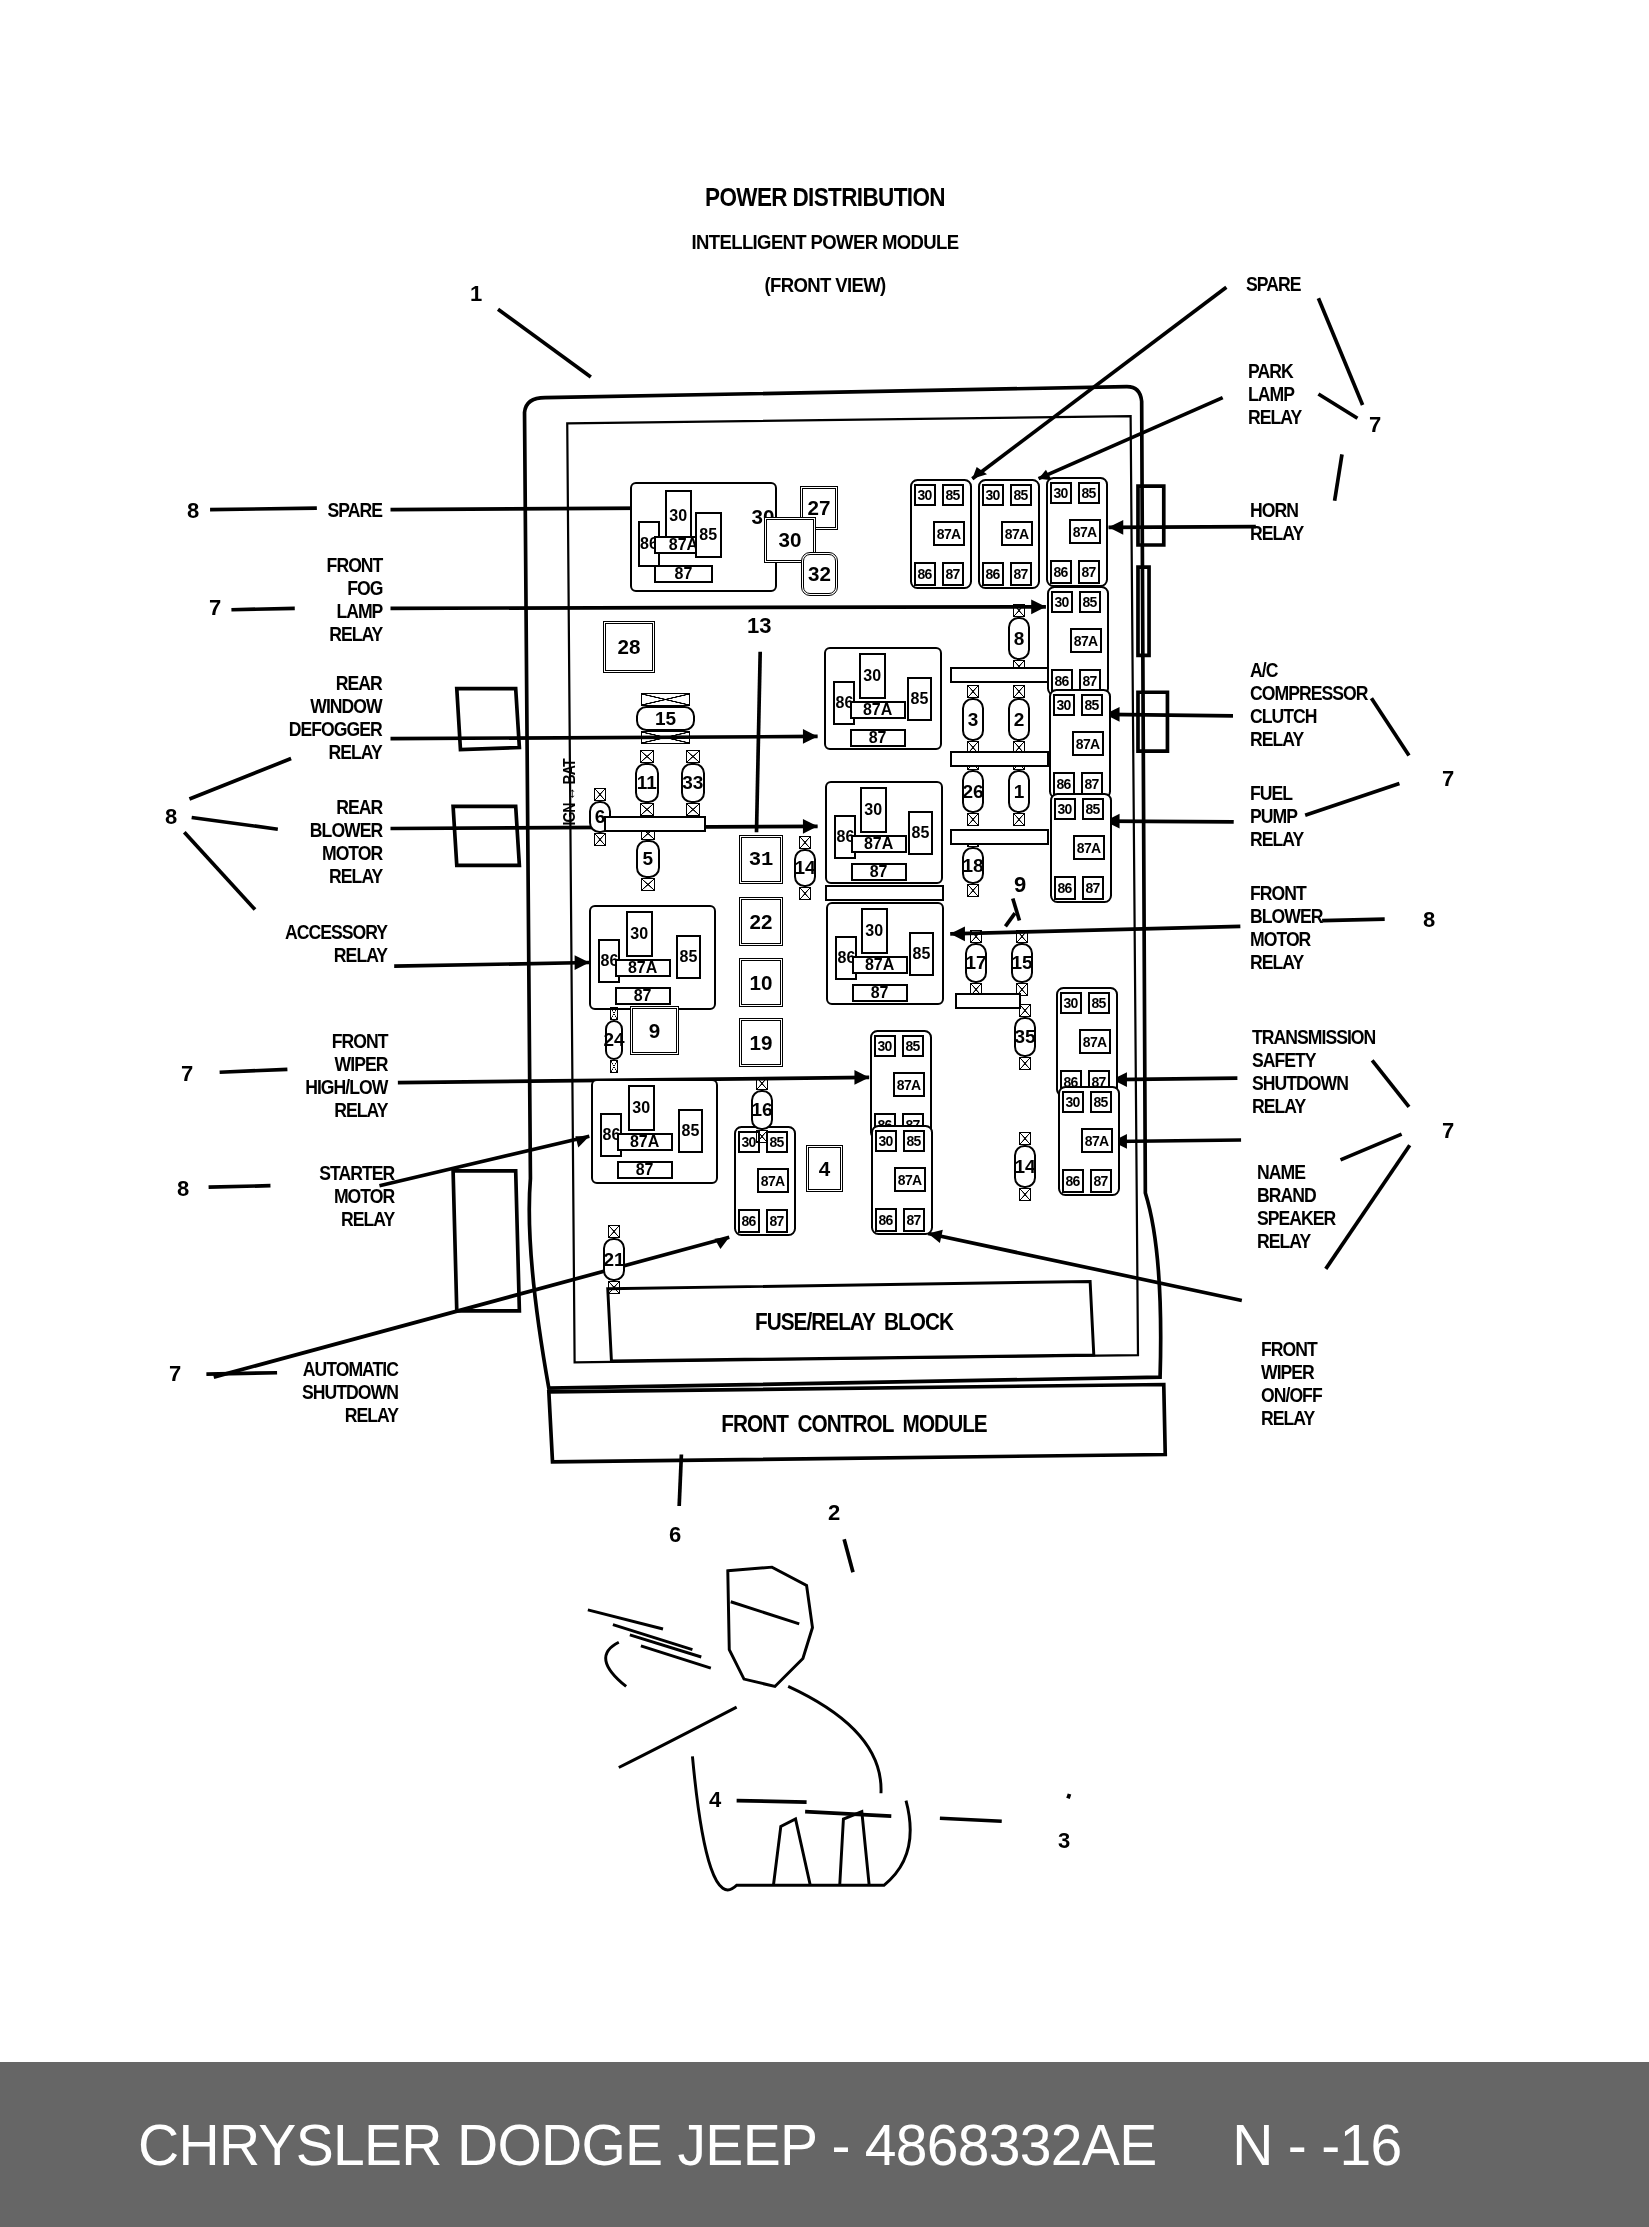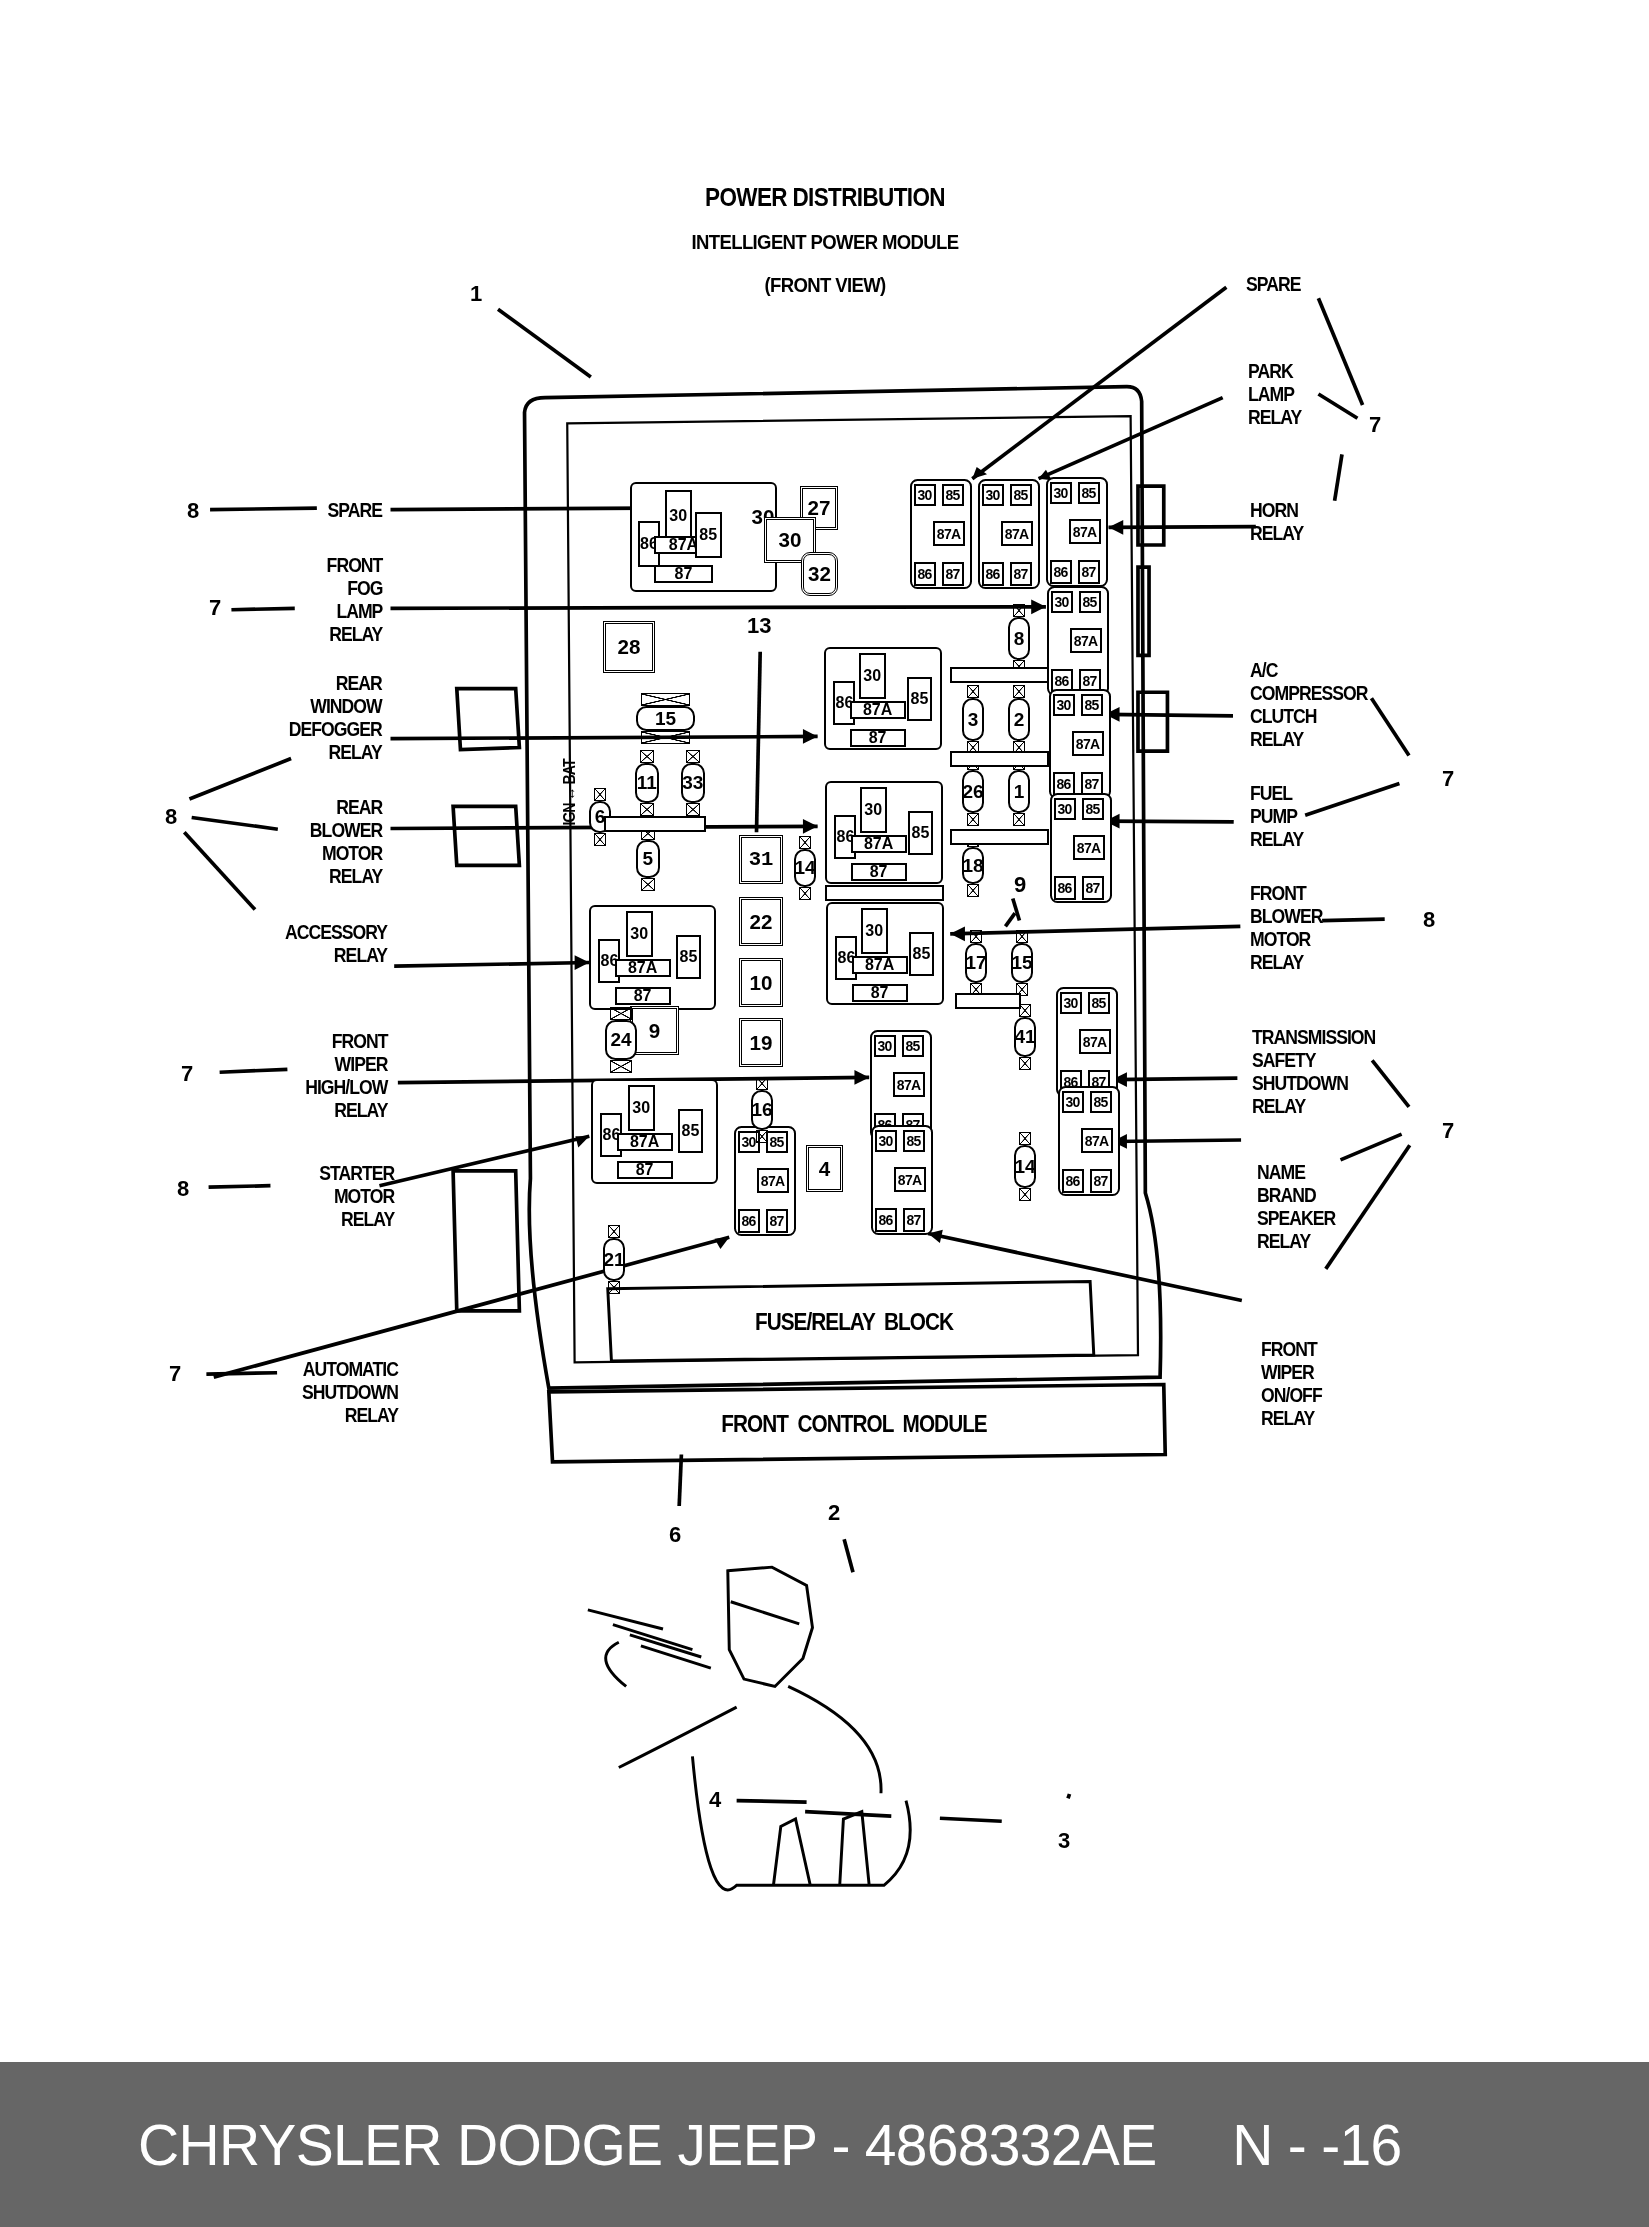--- a/index.html
+++ b/index.html
@@ -362,22 +362,22 @@
 <div class="fuse" style="left:636px;top:840px;width:23.6px;height:38px;">5</div>
 <div class="fuse" style="left:794px;top:849px;width:22px;height:38px;">14</div>
 <div class="fuse" style="left:1008px;top:617px;width:22px;height:43px;">8</div>
 <div class="fuse" style="left:962px;top:698px;width:22px;height:43px;">3</div>
 <div class="fuse" style="left:1008px;top:698px;width:22px;height:43px;">2</div>
 <div class="fuse" style="left:962px;top:770px;width:22px;height:43px;">26</div>
 <div class="fuse" style="left:1008px;top:770px;width:22px;height:43px;">1</div>
 <div class="fuse" style="left:962px;top:847px;width:22px;height:37px;">18</div>
 <div class="fuse" style="left:965px;top:943px;width:22px;height:40px;">17</div>
 <div class="fuse" style="left:1011px;top:943px;width:22px;height:40px;">15</div>
-<div class="fuse" style="left:1014px;top:1017px;width:22px;height:40px;">41</div>
-<div class="fuse" style="left:605px;top:1020px;width:32px;height:40px;">24</div>
+<div class="fuse" style="left:1014px;top:1017px;width:22px;height:40px;">35</div>
+<div class="fuse" style="left:605px;top:1020px;width:18px;height:40px;">24</div>
 <div class="fuse" style="left:751px;top:1090px;width:22px;height:40px;">16</div>
 <div class="fuse" style="left:603px;top:1201px;width:22px;height:43px;margin-top:37px;">21</div>
 <div class="fuse" style="left:1014px;top:1145px;width:22px;height:43px;">14</div>
 
 <div class="bar" style="left:604px;top:816px;width:102px;"></div>
 <div class="bar" style="left:950px;top:667px;width:99px;"></div>
 <div class="bar" style="left:950px;top:751px;width:99px;"></div>
 <div class="bar" style="left:950px;top:829px;width:99px;"></div>
 <div class="bar" style="left:955px;top:993px;width:66px;"></div>
 <div class="bar" style="left:825px;top:885px;width:119px;"></div>

